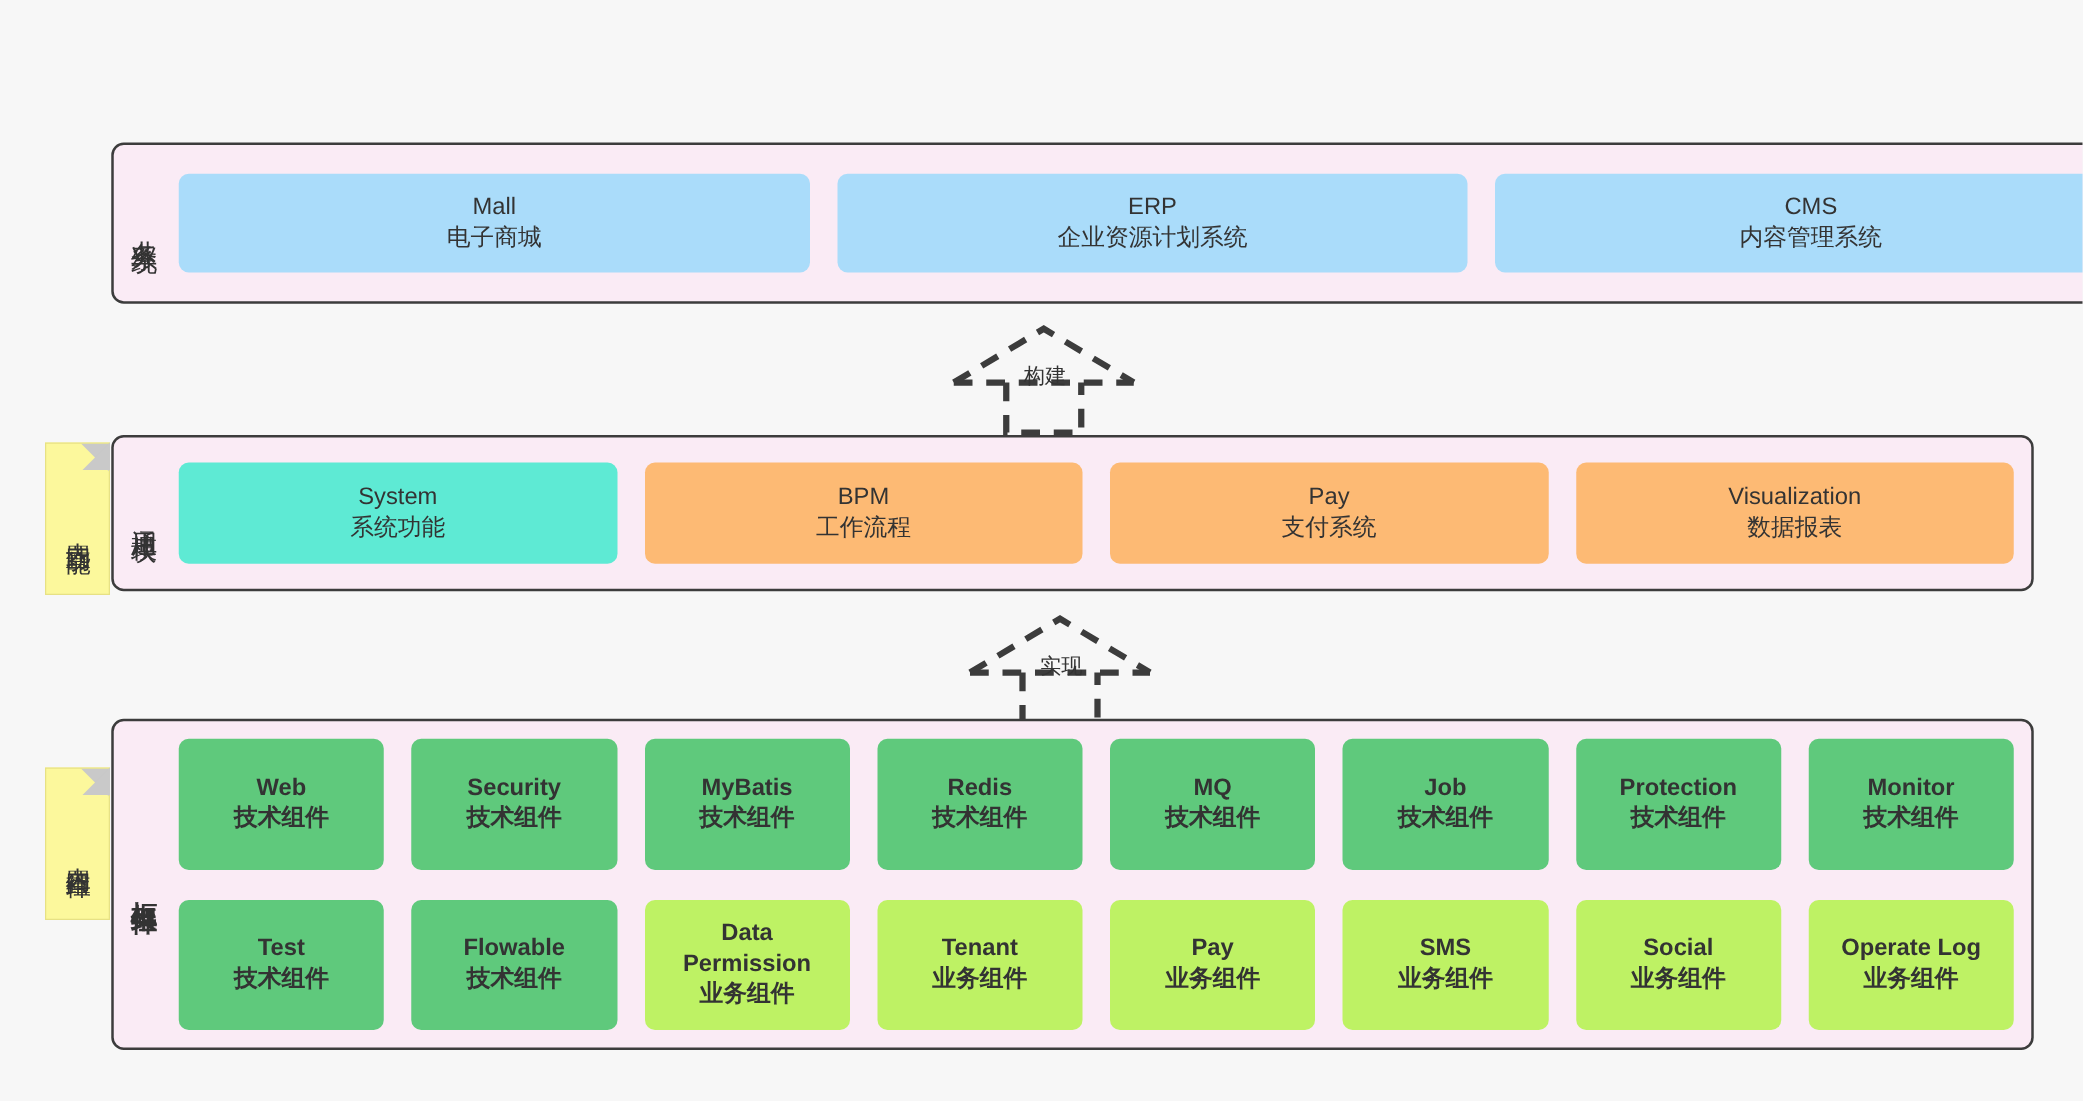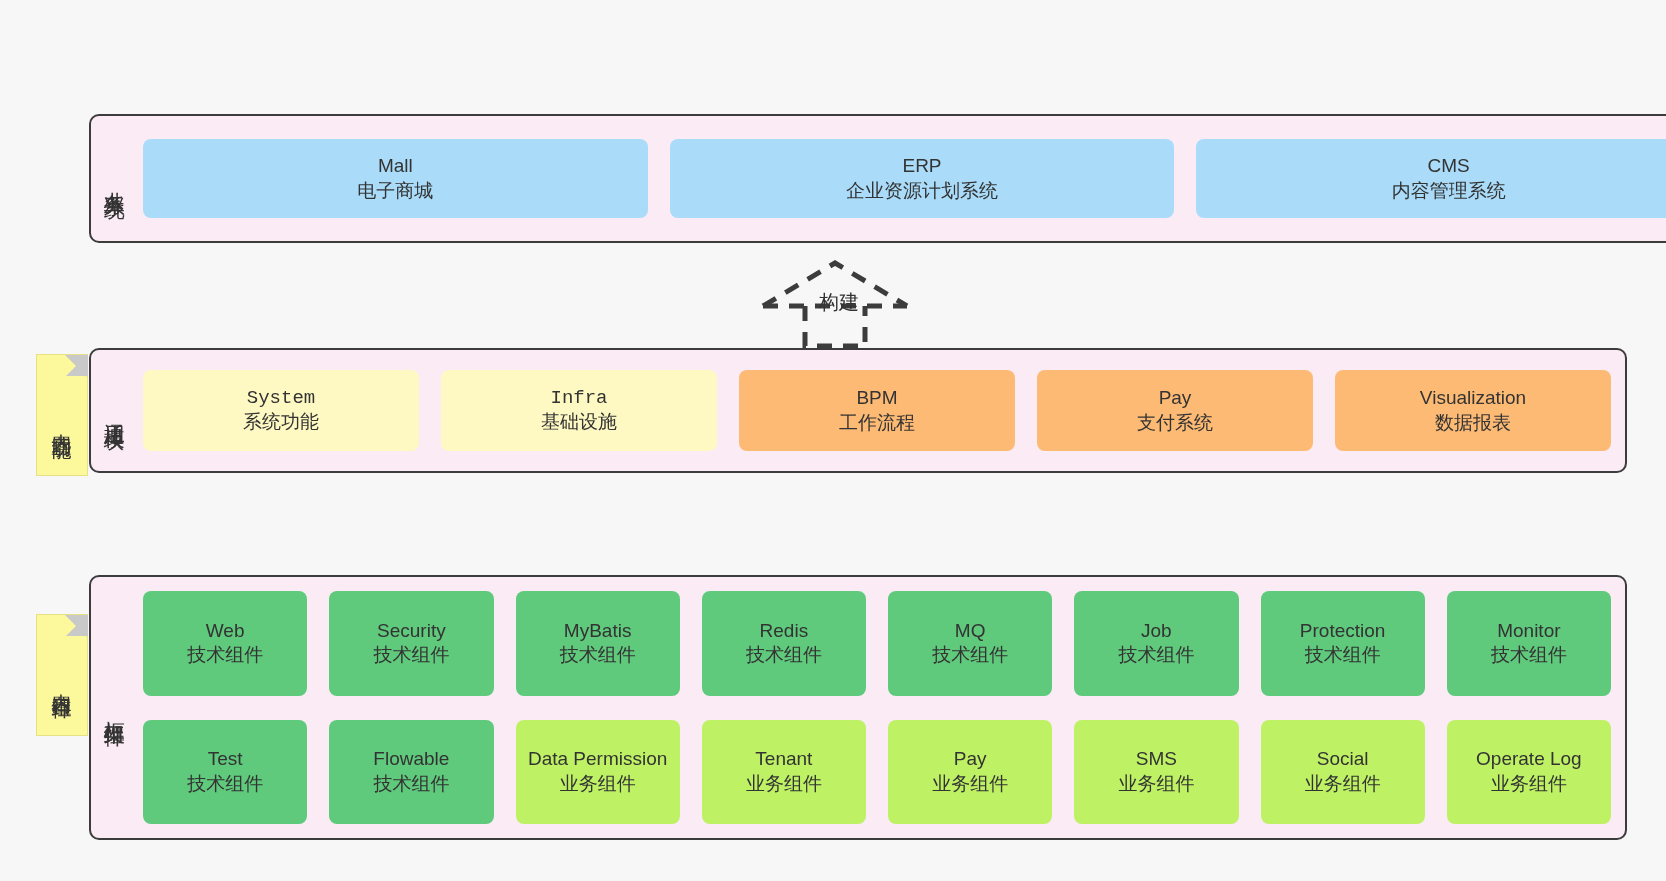--- a/index.html
+++ b/index.html
@@ -71,25 +71,25 @@
   .node .n-cn{display:block;}
 
   
   #layer-business{left:89px;top:114px;width:1628px;height:129px;}
   #layer-business .row{height:79px;}
   .node.blue{background:#aadcfa;}
 
   
   #layer-common{left:89px;top:348px;width:1538px;height:125px;}
   #layer-common .row{height:81px;}
-  .node.red{background:#fef9c3;font-family:Liberation Mono, monospace;}
+  .node.red{background:#5eead4;}
   .node.pink{background:#fdba74;}
 
   
-  #layer-framework{left:89px;top:575px;width:1538px;height:265px;}
+  #layer-framework{left:89px;top:575px;width:1538px;height:265px;font-weight:bold;}
   #layer-framework .layer-body{padding:14px 14px 14px 6px;justify-content:space-between;}
   #layer-framework .row{height:inherit;flex:1 1 0;}
   .node.green{background:#5fc97c;}
   .node.lgreen{background:#bef264;}
 
   
   .note{
     position:absolute;
     width:52px;
     background:#fcf89c;
@@ -124,21 +124,21 @@
     border-top:22px solid #c9c9c9;
   }
   #note-functions{left:36px;top:354px;height:122px;}
   #note-components{left:36px;top:614px;height:122px;}
 
   
   .arrow{position:absolute;}
   .arrow svg{display:block;overflow:visible;}
   .arrow-label{
     position:absolute;
-    font-size:20px;
+    font-size:17px;
     color:#333;
     background:transparent;
     white-space:nowrap;
     user-select:none;
   }
   #arrow-build{left:755px;top:258px;width:160px;height:90px;}
   #arrow-build .arrow-label{left:64px;top:31px;}
   #arrow-impl{left:768px;top:490px;width:160px;height:90px;}
   #arrow-impl .arrow-label{left:64px;top:31px;}
 </style>
@@ -193,24 +193,20 @@
   <div class="layer" id="layer-common">
     <div class="layer-title">通用模块</div>
     <div class="layer-body">
       <div class="row">
 
         <div class="node red">
           <span class="n-en">System</span>
           <span class="n-cn">系统功能</span>
         </div>
 
-        <div class="node red">
-          <span class="n-en">Infra</span>
-          <span class="n-cn">基础设施</span>
-        </div>
 
         <div class="node pink">
           <span class="n-en">BPM</span>
           <span class="n-cn">工作流程</span>
         </div>
 
         <div class="node pink">
           <span class="n-en">Pay</span>
           <span class="n-cn">支付系统</span>
         </div>
@@ -218,20 +214,30 @@
 
         <div class="node pink">
           <span class="n-en">Visualization</span>
           <span class="n-cn">数据报表</span>
         </div>
 
       </div>
     </div>
   </div>
 
+  <div class="arrow" id="arrow-impl">
+    <svg width="160" height="90" viewBox="0 0 160 90" aria-hidden="true">
+      <g fill="none" stroke="#3c3c3c" stroke-width="5" stroke-dasharray="15,11" stroke-linecap="butt">
+        <path d="M8 48 L80 5 L152 48"></path>
+        <path d="M8 48 L152 48"></path>
+        <path d="M50 48 L50 88 L110 88 L110 48"></path>
+      </g>
+    </svg>
+    <span class="arrow-label">实现</span>
+  </div>
 
   <div class="note" id="note-components">
     <span class="fold"></span>
     <span>内置组件</span>
   </div>
 
   <div class="layer" id="layer-framework">
     <div class="layer-title">框架组件</div>
     <div class="layer-body">
 

